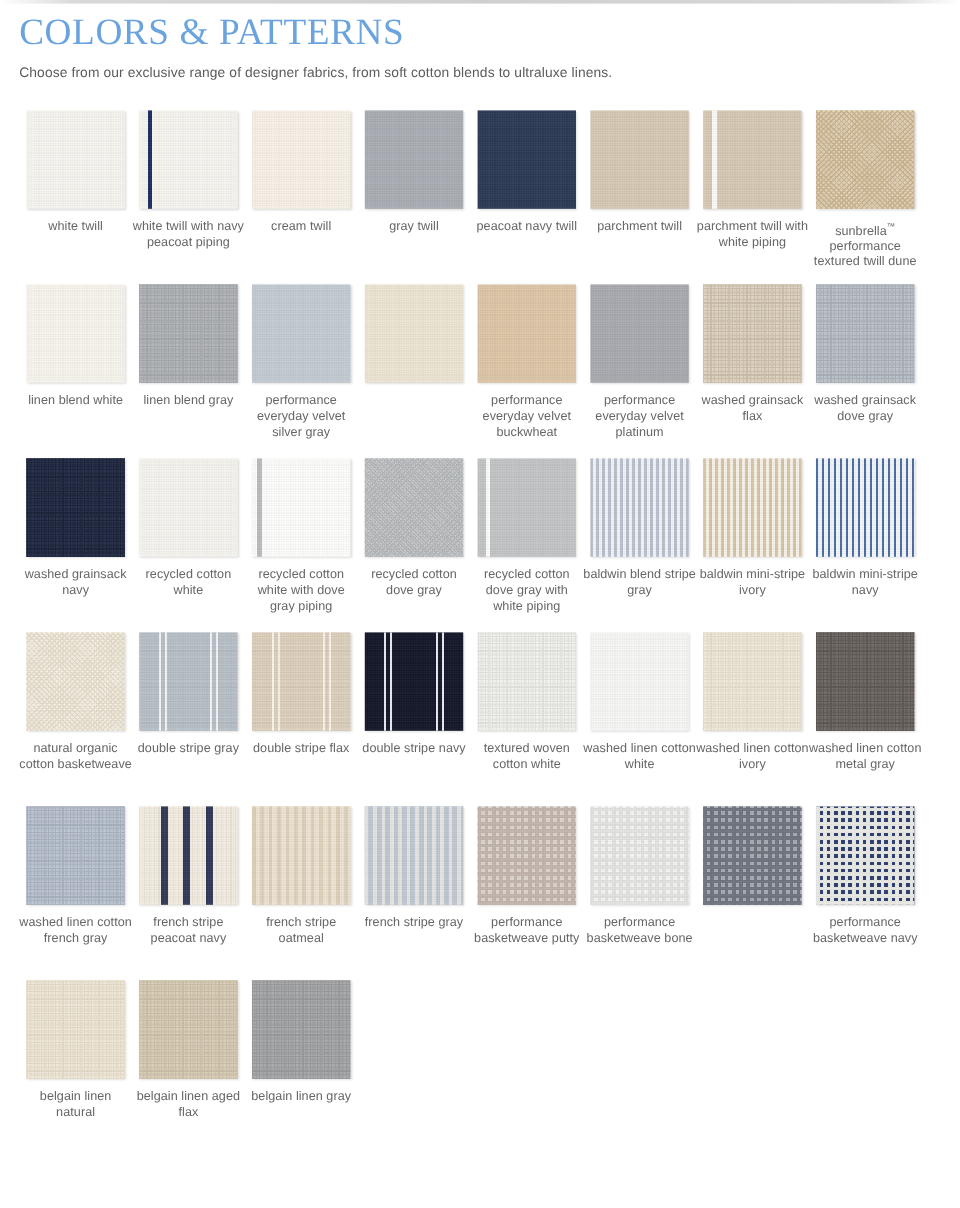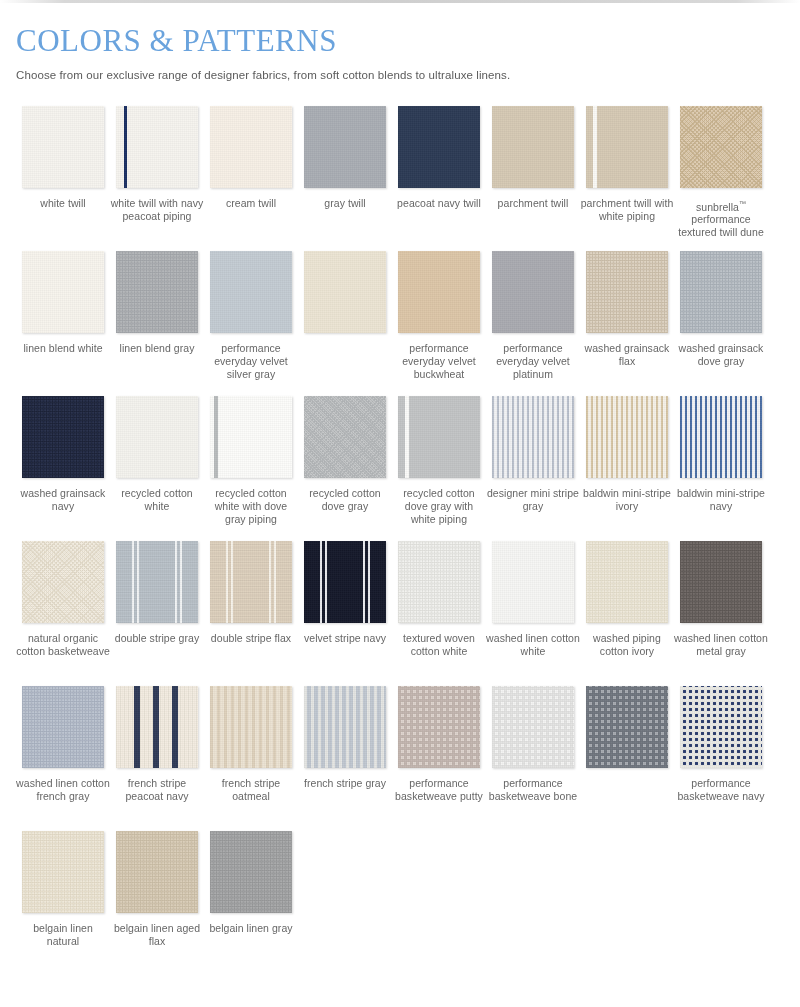--- a/index.html
+++ b/index.html
@@ -27,21 +27,21 @@
   .page {
     padding: 0 16px;
   }
   .page-title {
     font-family: "Liberation Serif", serif;
     font-size: 31px;
     font-weight: normal;
     letter-spacing: 0.5px;
     color: #6aa3dd;
     margin: 0;
-    padding-top: 25px;
+    padding-top: 11px;
     line-height: 1.05;
   }
   .page-subtitle {
     font-size: 11.5px;
     color: #5b5b5b;
     margin: 0;
     padding-top: 11px;
     letter-spacing: 0.1px;
   }
   .swatch-grid {
@@ -182,21 +182,21 @@
         <div class="swatch-cell">
           <div class="swatch-tile" style="background: repeating-linear-gradient(45deg, rgb(180, 183, 185) 0px, rgb(180, 183, 185) 1px, transparent 1px, transparent 2px), repeating-linear-gradient(-45deg, rgb(180, 183, 185) 0px, rgb(180, 183, 185) 1px, transparent 1px, transparent 3px) rgb(198, 200, 201);"></div>
           <div class="swatch-label">recycled cotton dove gray</div>
         </div>
         <div class="swatch-cell">
           <div class="swatch-tile" style="background: linear-gradient(90deg, transparent 0px, transparent calc(13% - 4px), rgb(251, 251, 249) calc(13% - 4px), rgb(251, 251, 249) 13%, transparent 13%) rgb(194, 196, 197);"></div>
           <div class="swatch-label">recycled cotton dove gray with white piping</div>
         </div>
         <div class="swatch-cell">
           <div class="swatch-tile" style="background: repeating-linear-gradient(90deg, rgb(185, 192, 204) 0px, rgb(185, 192, 204) 2px, rgb(242, 243, 245) 2px, rgb(242, 243, 245) 5px) rgb(242, 243, 245);"></div>
-          <div class="swatch-label">designer mini stripe gray</div>
+          <div class="swatch-label">baldwin blend stripe gray</div>
         </div>
         <div class="swatch-cell">
           <div class="swatch-tile" style="background: repeating-linear-gradient(90deg, rgb(214, 197, 164) 0px, rgb(214, 197, 164) 2px, rgb(246, 242, 233) 2px, rgb(246, 242, 233) 5px) rgb(246, 242, 233);"></div>
           <div class="swatch-label">baldwin mini-stripe ivory</div>
         </div>
         <div class="swatch-cell">
           <div class="swatch-tile" style="background: repeating-linear-gradient(90deg, rgb(75, 110, 164) 0px, rgb(75, 110, 164) 2px, rgb(243, 244, 246) 2px, rgb(243, 244, 246) 5px) rgb(243, 244, 246);"></div>
           <div class="swatch-label">baldwin mini-stripe navy</div>
         </div>
       </div>
@@ -208,33 +208,33 @@
         <div class="swatch-cell">
           <div class="swatch-tile" style="background: linear-gradient(90deg, transparent 0px, transparent 20%, rgb(242, 244, 245) 20%, rgb(242, 244, 245) 22%, transparent 22%, transparent 26%, rgb(242, 244, 245) 26%, rgb(242, 244, 245) 28%, transparent 28%, transparent 72%, rgb(242, 244, 245) 72%, rgb(242, 244, 245) 74%, transparent 74%, transparent 78%, rgb(242, 244, 245) 78%, rgb(242, 244, 245) 80%, transparent 80%, transparent 100%), repeating-linear-gradient(0deg, rgba(0, 0, 0, 0.03) 0px, rgba(0, 0, 0, 0.03) 1px, transparent 1px, transparent 3px) rgb(185, 193, 200);"></div>
           <div class="swatch-label">double stripe gray</div>
         </div>
         <div class="swatch-cell">
           <div class="swatch-tile" style="background: linear-gradient(90deg, transparent 0px, transparent 20%, rgb(247, 243, 234) 20%, rgb(247, 243, 234) 22%, transparent 22%, transparent 26%, rgb(247, 243, 234) 26%, rgb(247, 243, 234) 28%, transparent 28%, transparent 72%, rgb(247, 243, 234) 72%, rgb(247, 243, 234) 74%, transparent 74%, transparent 78%, rgb(247, 243, 234) 78%, rgb(247, 243, 234) 80%, transparent 80%, transparent 100%), repeating-linear-gradient(0deg, rgba(0, 0, 0, 0.03) 0px, rgba(0, 0, 0, 0.03) 1px, transparent 1px, transparent 3px) rgb(221, 208, 189);"></div>
           <div class="swatch-label">double stripe flax</div>
         </div>
         <div class="swatch-cell">
           <div class="swatch-tile" style="background: linear-gradient(90deg, transparent 0px, transparent 20%, rgb(233, 234, 238) 20%, rgb(233, 234, 238) 22%, transparent 22%, transparent 26%, rgb(233, 234, 238) 26%, rgb(233, 234, 238) 28%, transparent 28%, transparent 72%, rgb(233, 234, 238) 72%, rgb(233, 234, 238) 74%, transparent 74%, transparent 78%, rgb(233, 234, 238) 78%, rgb(233, 234, 238) 80%, transparent 80%, transparent 100%), repeating-linear-gradient(0deg, rgba(0, 0, 0, 0.03) 0px, rgba(0, 0, 0, 0.03) 1px, transparent 1px, transparent 3px) rgb(20, 24, 42);"></div>
-          <div class="swatch-label">velvet stripe navy</div>
+          <div class="swatch-label">double stripe navy</div>
         </div>
         <div class="swatch-cell">
           <div class="swatch-tile" style="background: repeating-linear-gradient(90deg, rgb(228, 228, 224) 0px, rgb(228, 228, 224) 1px, transparent 1px, transparent 3px), repeating-linear-gradient(0deg, rgb(228, 228, 224) 0px, rgb(228, 228, 224) 1px, transparent 1px, transparent 3px) rgb(242, 242, 239);"></div>
           <div class="swatch-label">textured woven cotton white</div>
         </div>
         <div class="swatch-cell">
           <div class="swatch-tile" style="background: rgb(246, 246, 244);"></div>
           <div class="swatch-label">washed linen cotton white</div>
         </div>
         <div class="swatch-cell">
           <div class="swatch-tile" style="background: repeating-linear-gradient(90deg, rgb(230, 223, 205) 0px, rgb(230, 223, 205) 1px, transparent 1px, transparent 3px), repeating-linear-gradient(0deg, rgb(230, 223, 205) 0px, rgb(230, 223, 205) 1px, transparent 1px, transparent 3px) rgb(239, 233, 218);"></div>
-          <div class="swatch-label">washed piping cotton ivory</div>
+          <div class="swatch-label">washed linen cotton ivory</div>
         </div>
         <div class="swatch-cell">
           <div class="swatch-tile" style="background: repeating-linear-gradient(90deg, rgb(95, 89, 86) 0px, rgb(95, 89, 86) 1px, transparent 1px, transparent 3px), repeating-linear-gradient(0deg, rgb(95, 89, 86) 0px, rgb(95, 89, 86) 1px, transparent 1px, transparent 3px) rgb(110, 103, 100);"></div>
           <div class="swatch-label">washed linen cotton metal gray</div>
         </div>
       </div>
       <div class="swatch-row">
         <div class="swatch-cell">
           <div class="swatch-tile" style="background: repeating-linear-gradient(90deg, rgb(170, 179, 194) 0px, rgb(170, 179, 194) 1px, transparent 1px, transparent 3px), repeating-linear-gradient(0deg, rgb(170, 179, 194) 0px, rgb(170, 179, 194) 1px, transparent 1px, transparent 3px) rgb(188, 196, 208);"></div>
           <div class="swatch-label">washed linen cotton french gray</div>

